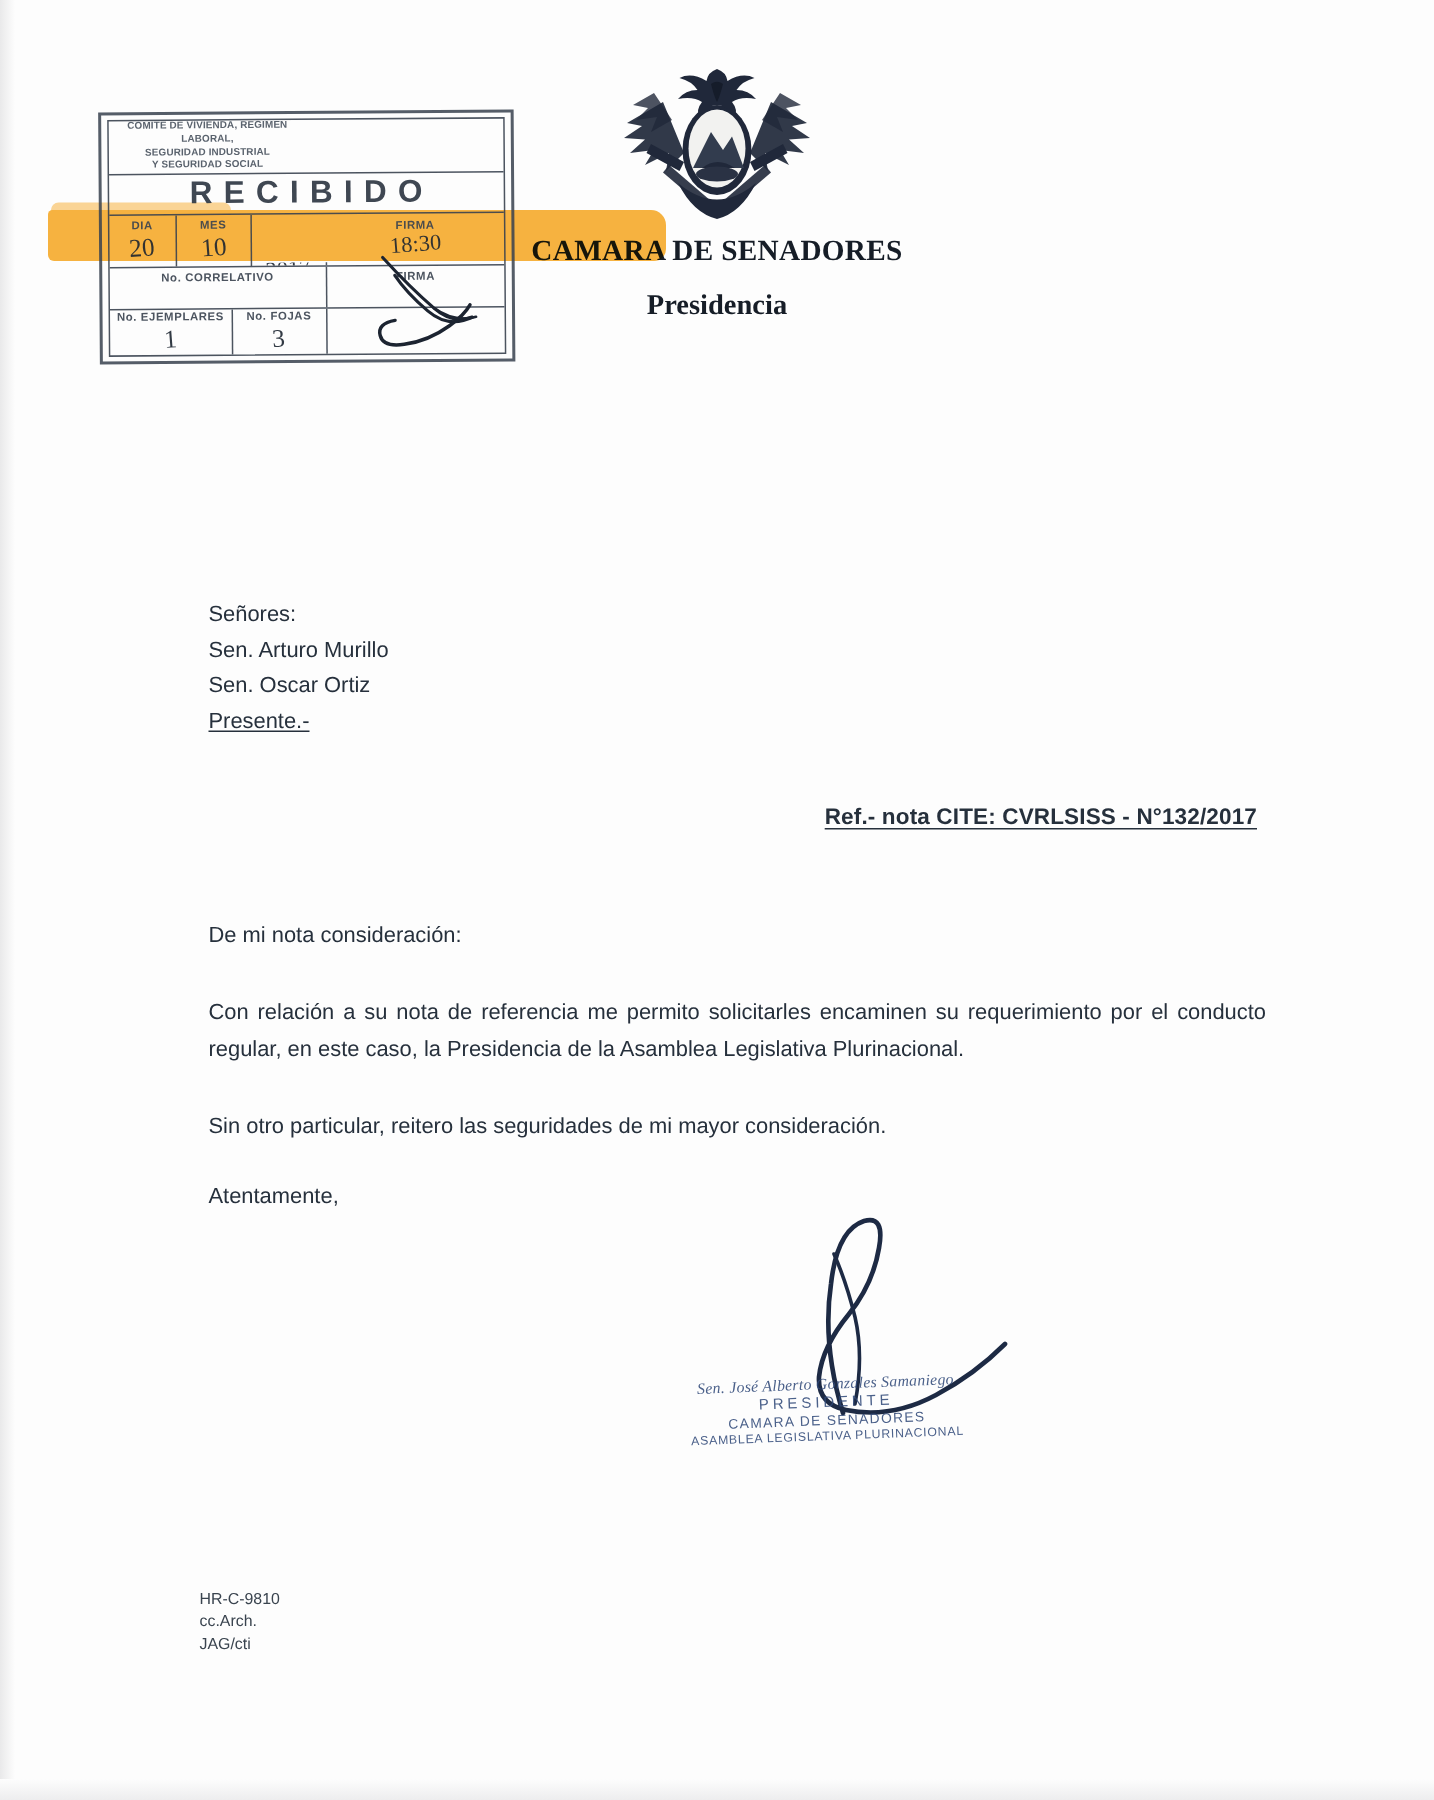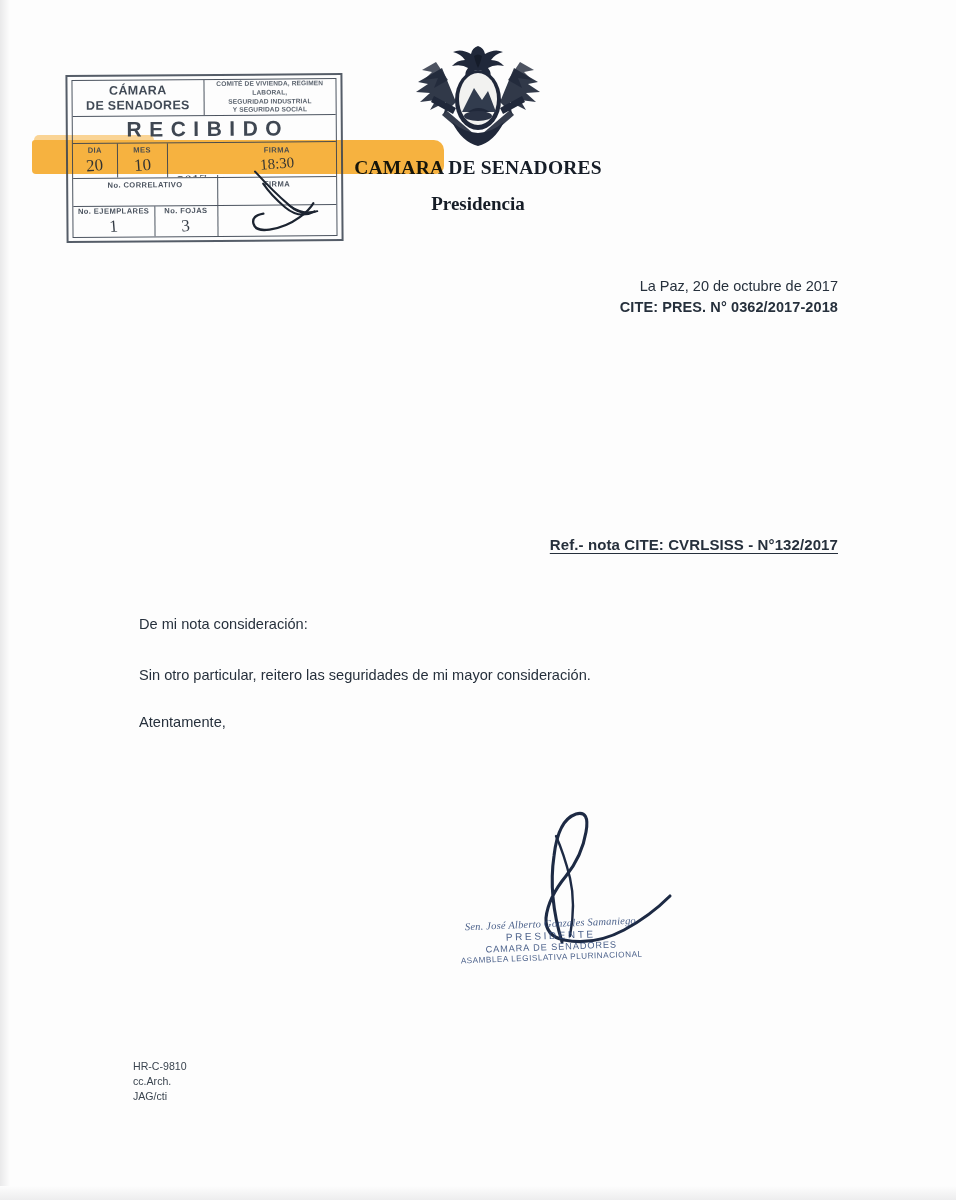--- a/index.html
+++ b/index.html
@@ -311,24 +311,20 @@
 
     <div class="lh-line2">CAMARA DE SENADORES</div>
     <div class="lh-line3">Presidencia</div>
   </div>
 
   <div id="stamp">
     <div class="stamp-outer"></div>
     <div class="stamp-inner">
 
       <div class="srow" style="height:36px;">
-        <div class="scell" style="width:50%;">
-          <div class="s-title">CÁMARA</div>
-          <div class="s-title">DE SENADORES</div>
-        </div>
         <div class="scell norb" style="width:50%;">
           <div class="s-comite">COMITÉ DE VIVIENDA, REGIMEN LABORAL,</div>
           <div class="s-comite">SEGURIDAD INDUSTRIAL</div>
           <div class="s-comite">Y SEGURIDAD SOCIAL</div>
         </div>
       </div>
 
       <div class="srow" style="height:32px;">
         <div class="scell norb" style="width:100%;">
           <div class="s-recibido">RECIBIDO</div>
@@ -378,30 +374,33 @@
 
     <svg id="stamp-sig" viewBox="0 0 96 74">
       <path d="M12 6 q18 20 34 34 q12 11 26 6 q-16 8 -30 -4 q-14 -12 -22 -24" fill="none" stroke="#1c2431" stroke-width="2.1" stroke-linecap="round"></path>
       <path d="M20 48 q-12 2 -10 10 q2 8 16 6 q16 -2 30 -12 q10 -7 14 -14" fill="none" stroke="#1c2431" stroke-width="2.3" stroke-linecap="round"></path>
       <path d="M46 40 q14 10 28 6" fill="none" stroke="#1c2431" stroke-width="1.8" stroke-linecap="round"></path>
     </svg>
   </div>
 
   <div id="highlight"></div>
 
-  <div id="dateblock">
-    <div>La Paz, 20 de octubre de 2017</div>
-    <div class="cite">CITE: PRES. N° 0362/2017-2018</div>
-  </div>
-
+
+  <div id="addressee">
+    <div>Señores:</div>
+    <div>Sen. Arturo Murillo</div>
+    <div>Sen. Oscar Ortiz</div>
+    <div class="presente">Presente.-</div>
+  </div>
 
   <div id="refline">Ref.- nota CITE: CVRLSISS - N°132/2017</div>
 
   <div id="body">
     <p id="salutation">De mi nota consideración:</p>
+    <p id="para1">Con relación  a su nota de referencia me permito solicitarles encaminen su requerimiento por el conducto regular, en este caso, la Presidencia de la Asamblea Legislativa Plurinacional.</p>
     <p id="para2">Sin otro particular, reitero las seguridades de mi mayor consideración.</p>
     <p id="closing">Atentamente,</p>
   </div>
 
   <div id="signature-area">
     <svg id="sig-svg" width="220" height="160" viewBox="0 0 220 160">
       <path d="M72 142 Q58 96 64 56 Q68 20 86 14 Q100 10 96 32 Q92 56 76 76 Q58 98 56 118 Q55 136 74 140 Q104 146 134 130 Q160 116 180 96" fill="none" stroke="#1d2a44" stroke-width="3.1" stroke-linecap="round" stroke-linejoin="round"></path>
       <path d="M66 36 Q74 54 80 78 Q86 104 80 136" fill="none" stroke="#1d2a44" stroke-width="2.4" stroke-linecap="round"></path>
     </svg>
 

